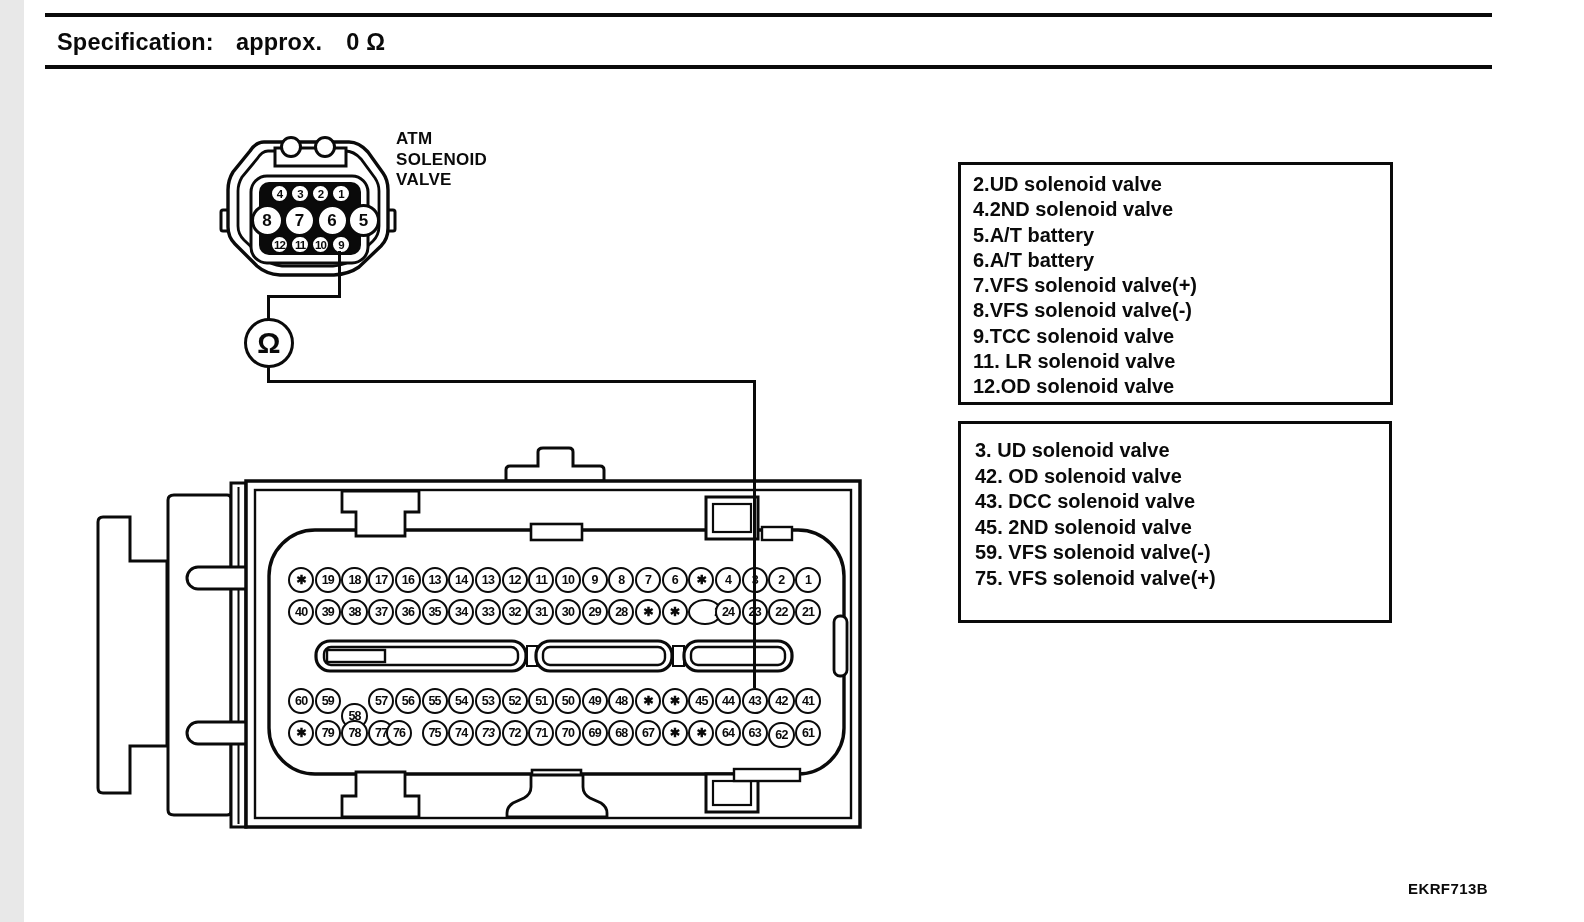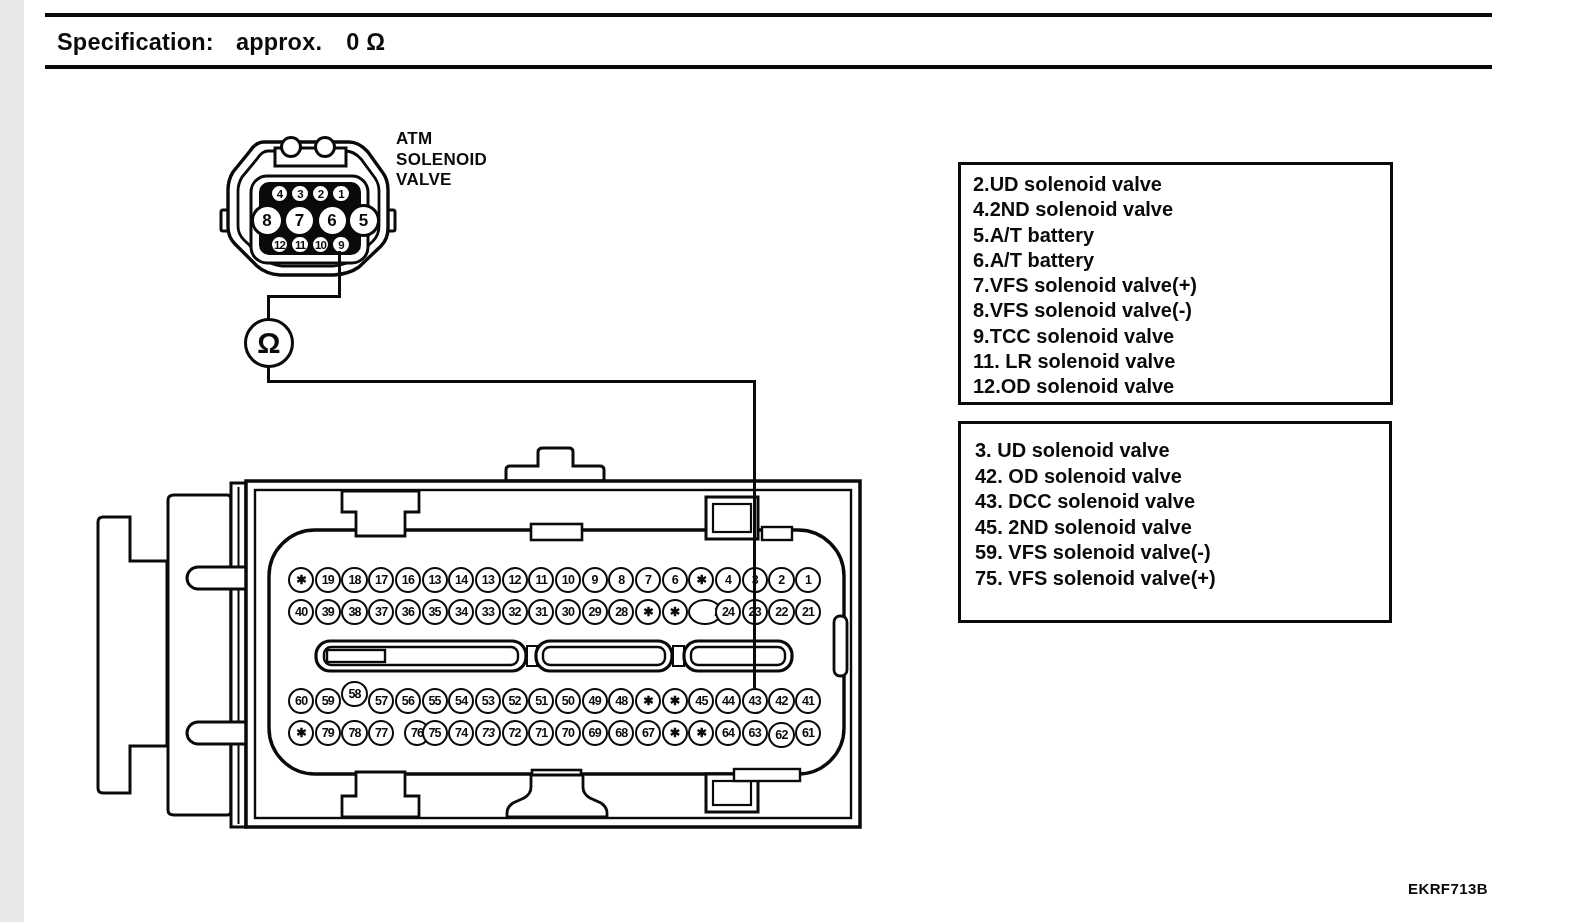--- a/index.html
+++ b/index.html
@@ -152,21 +152,21 @@
       <div class="bpin" style="left: 584.26px; top: 598.9px;">28</div>
       <div class="bpin" style="left: 610.94px; top: 598.9px;">✱</div>
       <div class="bpin" style="left: 637.62px; top: 598.9px;">✱</div>
       <div class="bpin" style="left: 664.3px; top: 598.9px; padding-left: 30px;">25</div>
       <div class="bpin" style="left: 690.98px; top: 598.9px;">24</div>
       <div class="bpin" style="left: 717.66px; top: 598.9px;">23</div>
       <div class="bpin" style="left: 744.34px; top: 598.9px;">22</div>
       <div class="bpin" style="left: 771.02px; top: 598.9px;">21</div>
       <div class="bpin" style="left: 264.1px; top: 687.9px;">60</div>
       <div class="bpin" style="left: 290.78px; top: 687.9px;">59</div>
-      <div class="bpin" style="left: 317.46px; top: 681px;">58</div>
+      <div class="bpin" style="left: 317.46px; top: 703px;">58</div>
       <div class="bpin" style="left: 344.14px; top: 687.9px;">57</div>
       <div class="bpin" style="left: 370.82px; top: 687.9px;">56</div>
       <div class="bpin" style="left: 397.5px; top: 687.9px; text-align: center;">55</div>
       <div class="bpin" style="left: 424.18px; top: 687.9px;">54</div>
       <div class="bpin" style="left: 450.86px; top: 687.9px;">53</div>
       <div class="bpin" style="left: 477.54px; top: 687.9px;">52</div>
       <div class="bpin" style="left: 504.22px; top: 687.9px;">51</div>
       <div class="bpin" style="left: 530.9px; top: 687.9px;">50</div>
       <div class="bpin" style="left: 557.58px; top: 687.9px;">49</div>
       <div class="bpin" style="left: 584.26px; top: 687.9px;">48</div>
@@ -174,21 +174,21 @@
       <div class="bpin" style="left: 637.62px; top: 687.9px;">✱</div>
       <div class="bpin" style="left: 664.3px; top: 687.9px;">45</div>
       <div class="bpin" style="left: 690.98px; top: 687.9px;">44</div>
       <div class="bpin" style="left: 717.66px; top: 687.9px;">43</div>
       <div class="bpin" style="left: 744.34px; top: 687.9px;">42</div>
       <div class="bpin" style="left: 771.02px; top: 687.9px;">41</div>
       <div class="bpin" style="left: 264.1px; top: 719.9px;">✱</div>
       <div class="bpin" style="left: 290.78px; top: 719.9px;">79</div>
       <div class="bpin" style="left: 317.46px; top: 719.9px;">78</div>
       <div class="bpin" style="left: 344.14px; top: 719.9px;">77</div>
-      <div class="bpin" style="left: 380px; top: 719.9px; text-align: center;">76</div>
+      <div class="bpin" style="left: 362px; top: 719.9px; text-align: center;">76</div>
       <div class="bpin" style="left: 397.5px; top: 719.9px;">75</div>
       <div class="bpin" style="left: 424.18px; top: 719.9px;">74</div>
       <div class="bpin" style="left: 450.86px; top: 719.9px; font-style: italic;">73</div>
       <div class="bpin" style="left: 477.54px; top: 719.9px;">72</div>
       <div class="bpin" style="left: 504.22px; top: 719.9px;">71</div>
       <div class="bpin" style="left: 530.9px; top: 719.9px;">70</div>
       <div class="bpin" style="left: 557.58px; top: 719.9px;">69</div>
       <div class="bpin" style="left: 584.26px; top: 719.9px;">68</div>
       <div class="bpin" style="left: 610.94px; top: 719.9px;">67</div>
       <div class="bpin" style="left: 637.62px; top: 719.9px;">✱</div>

